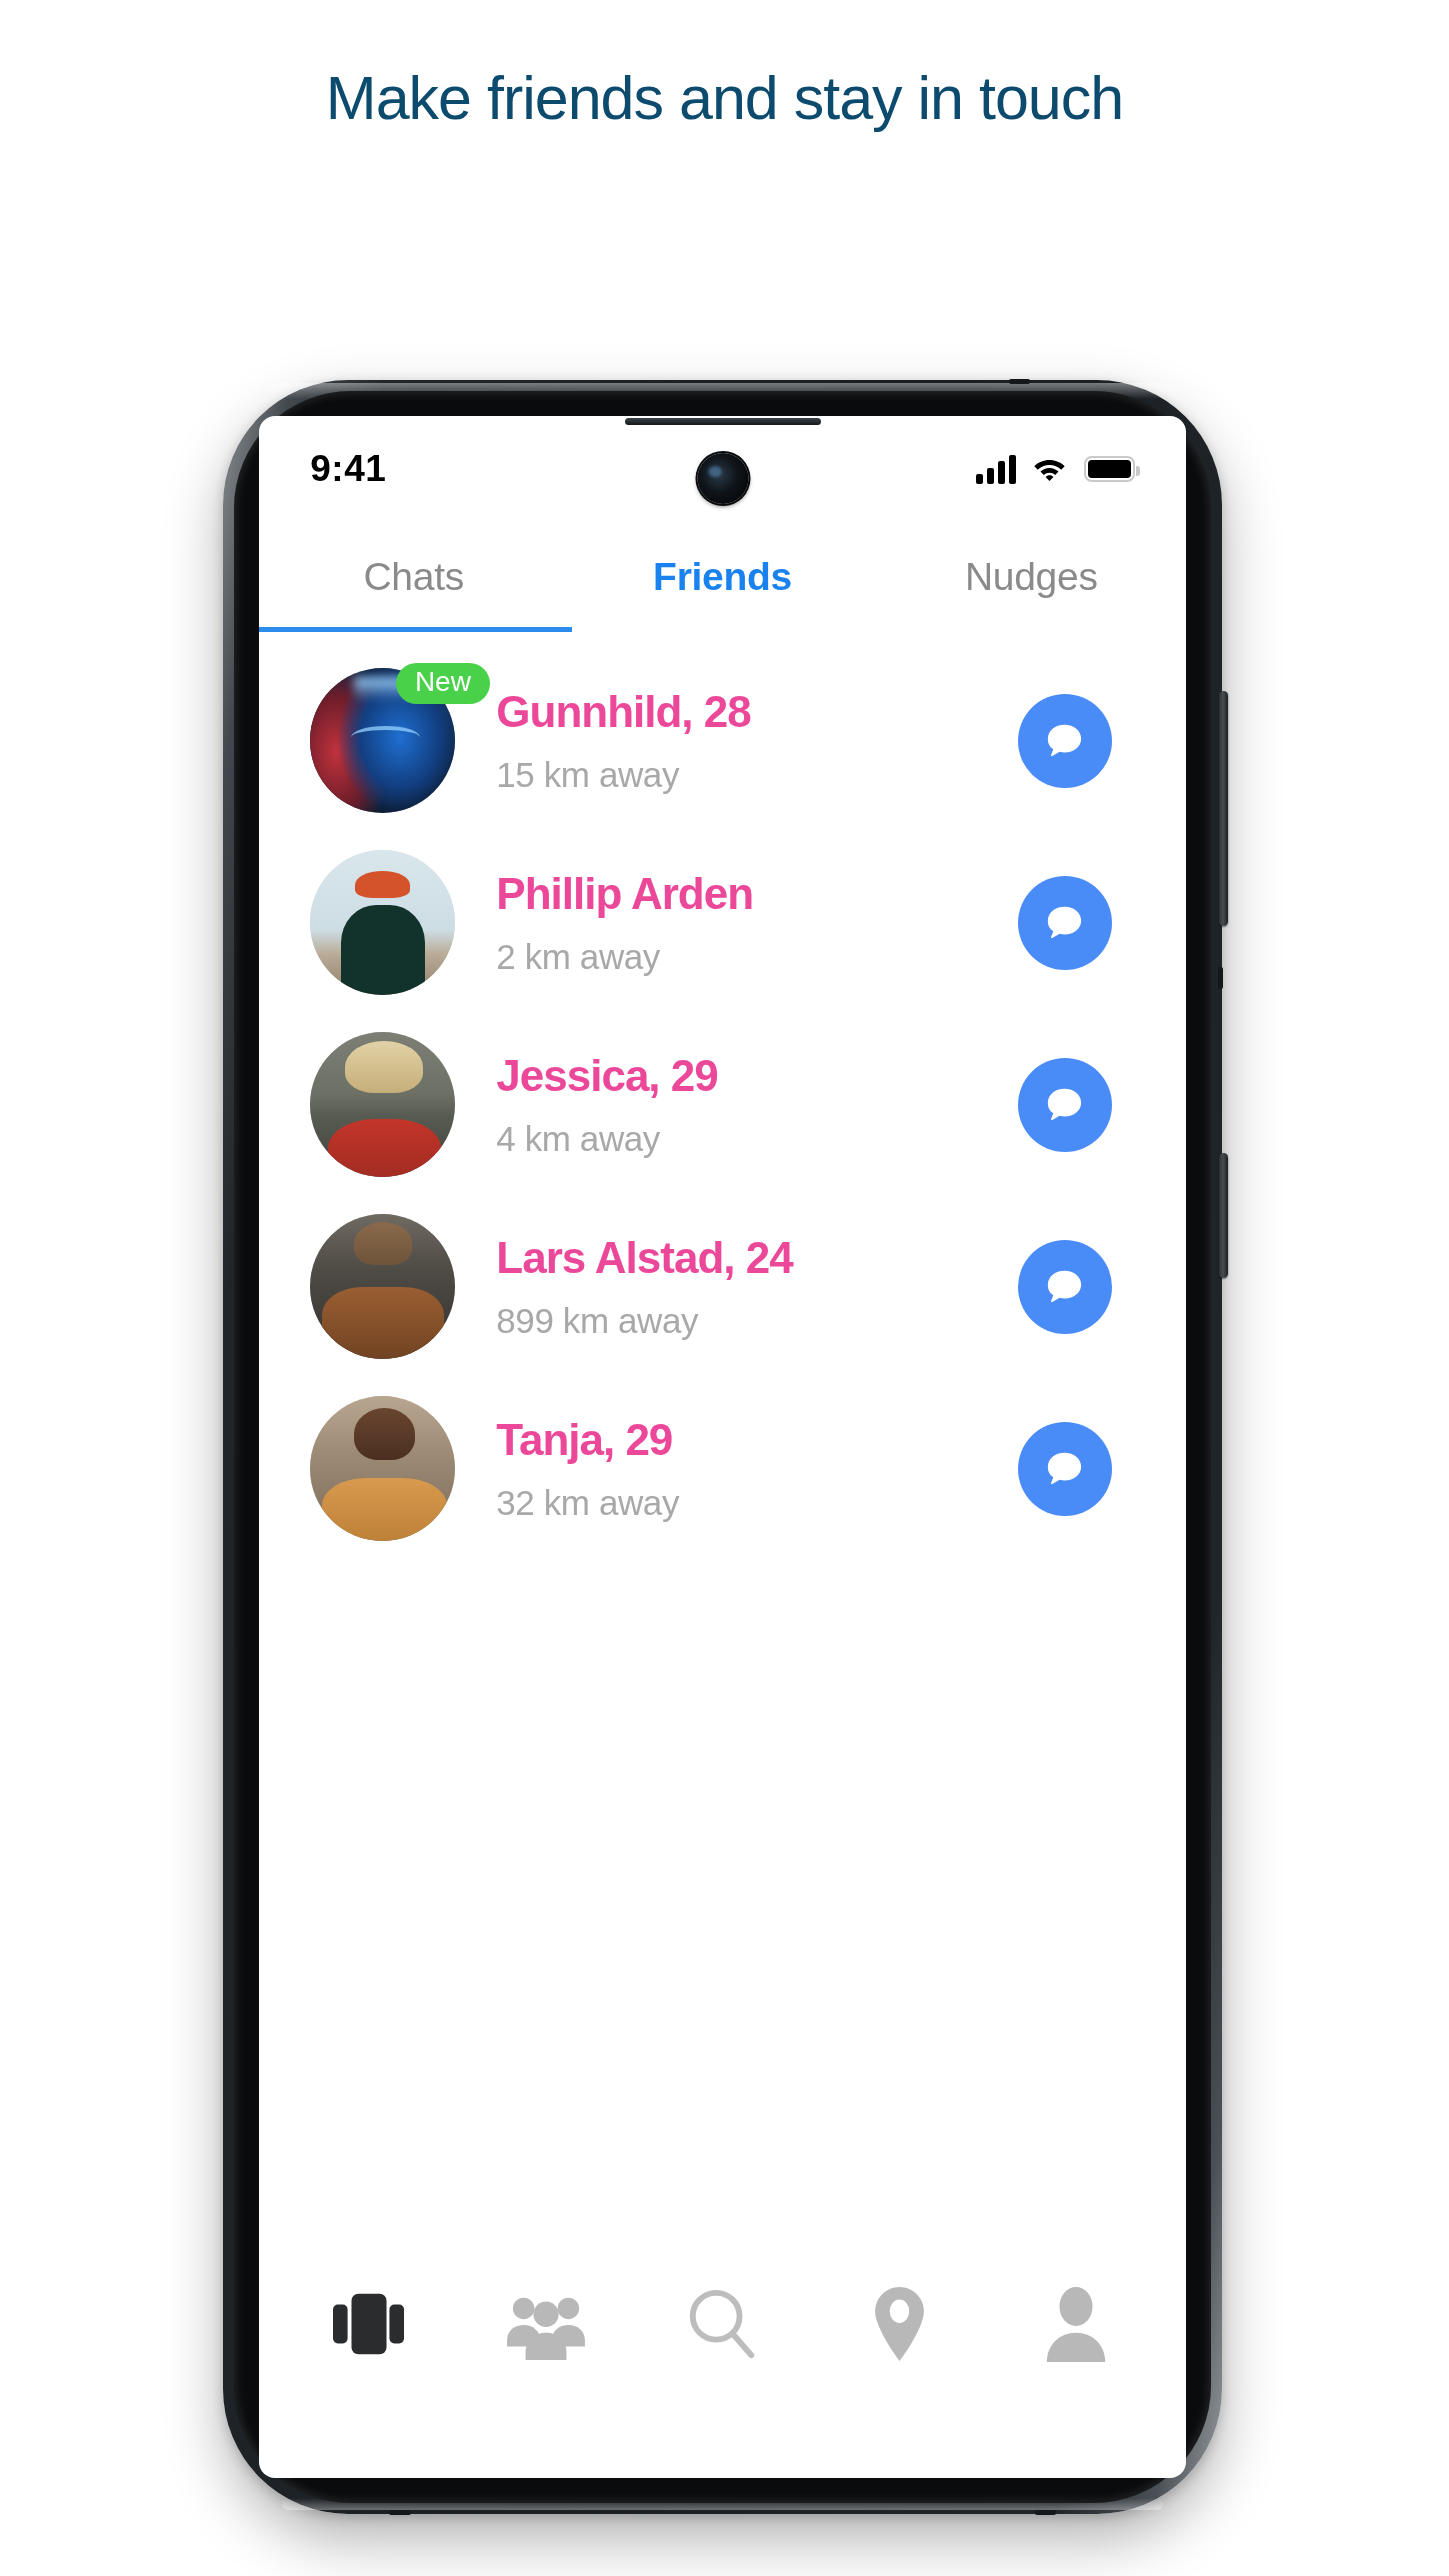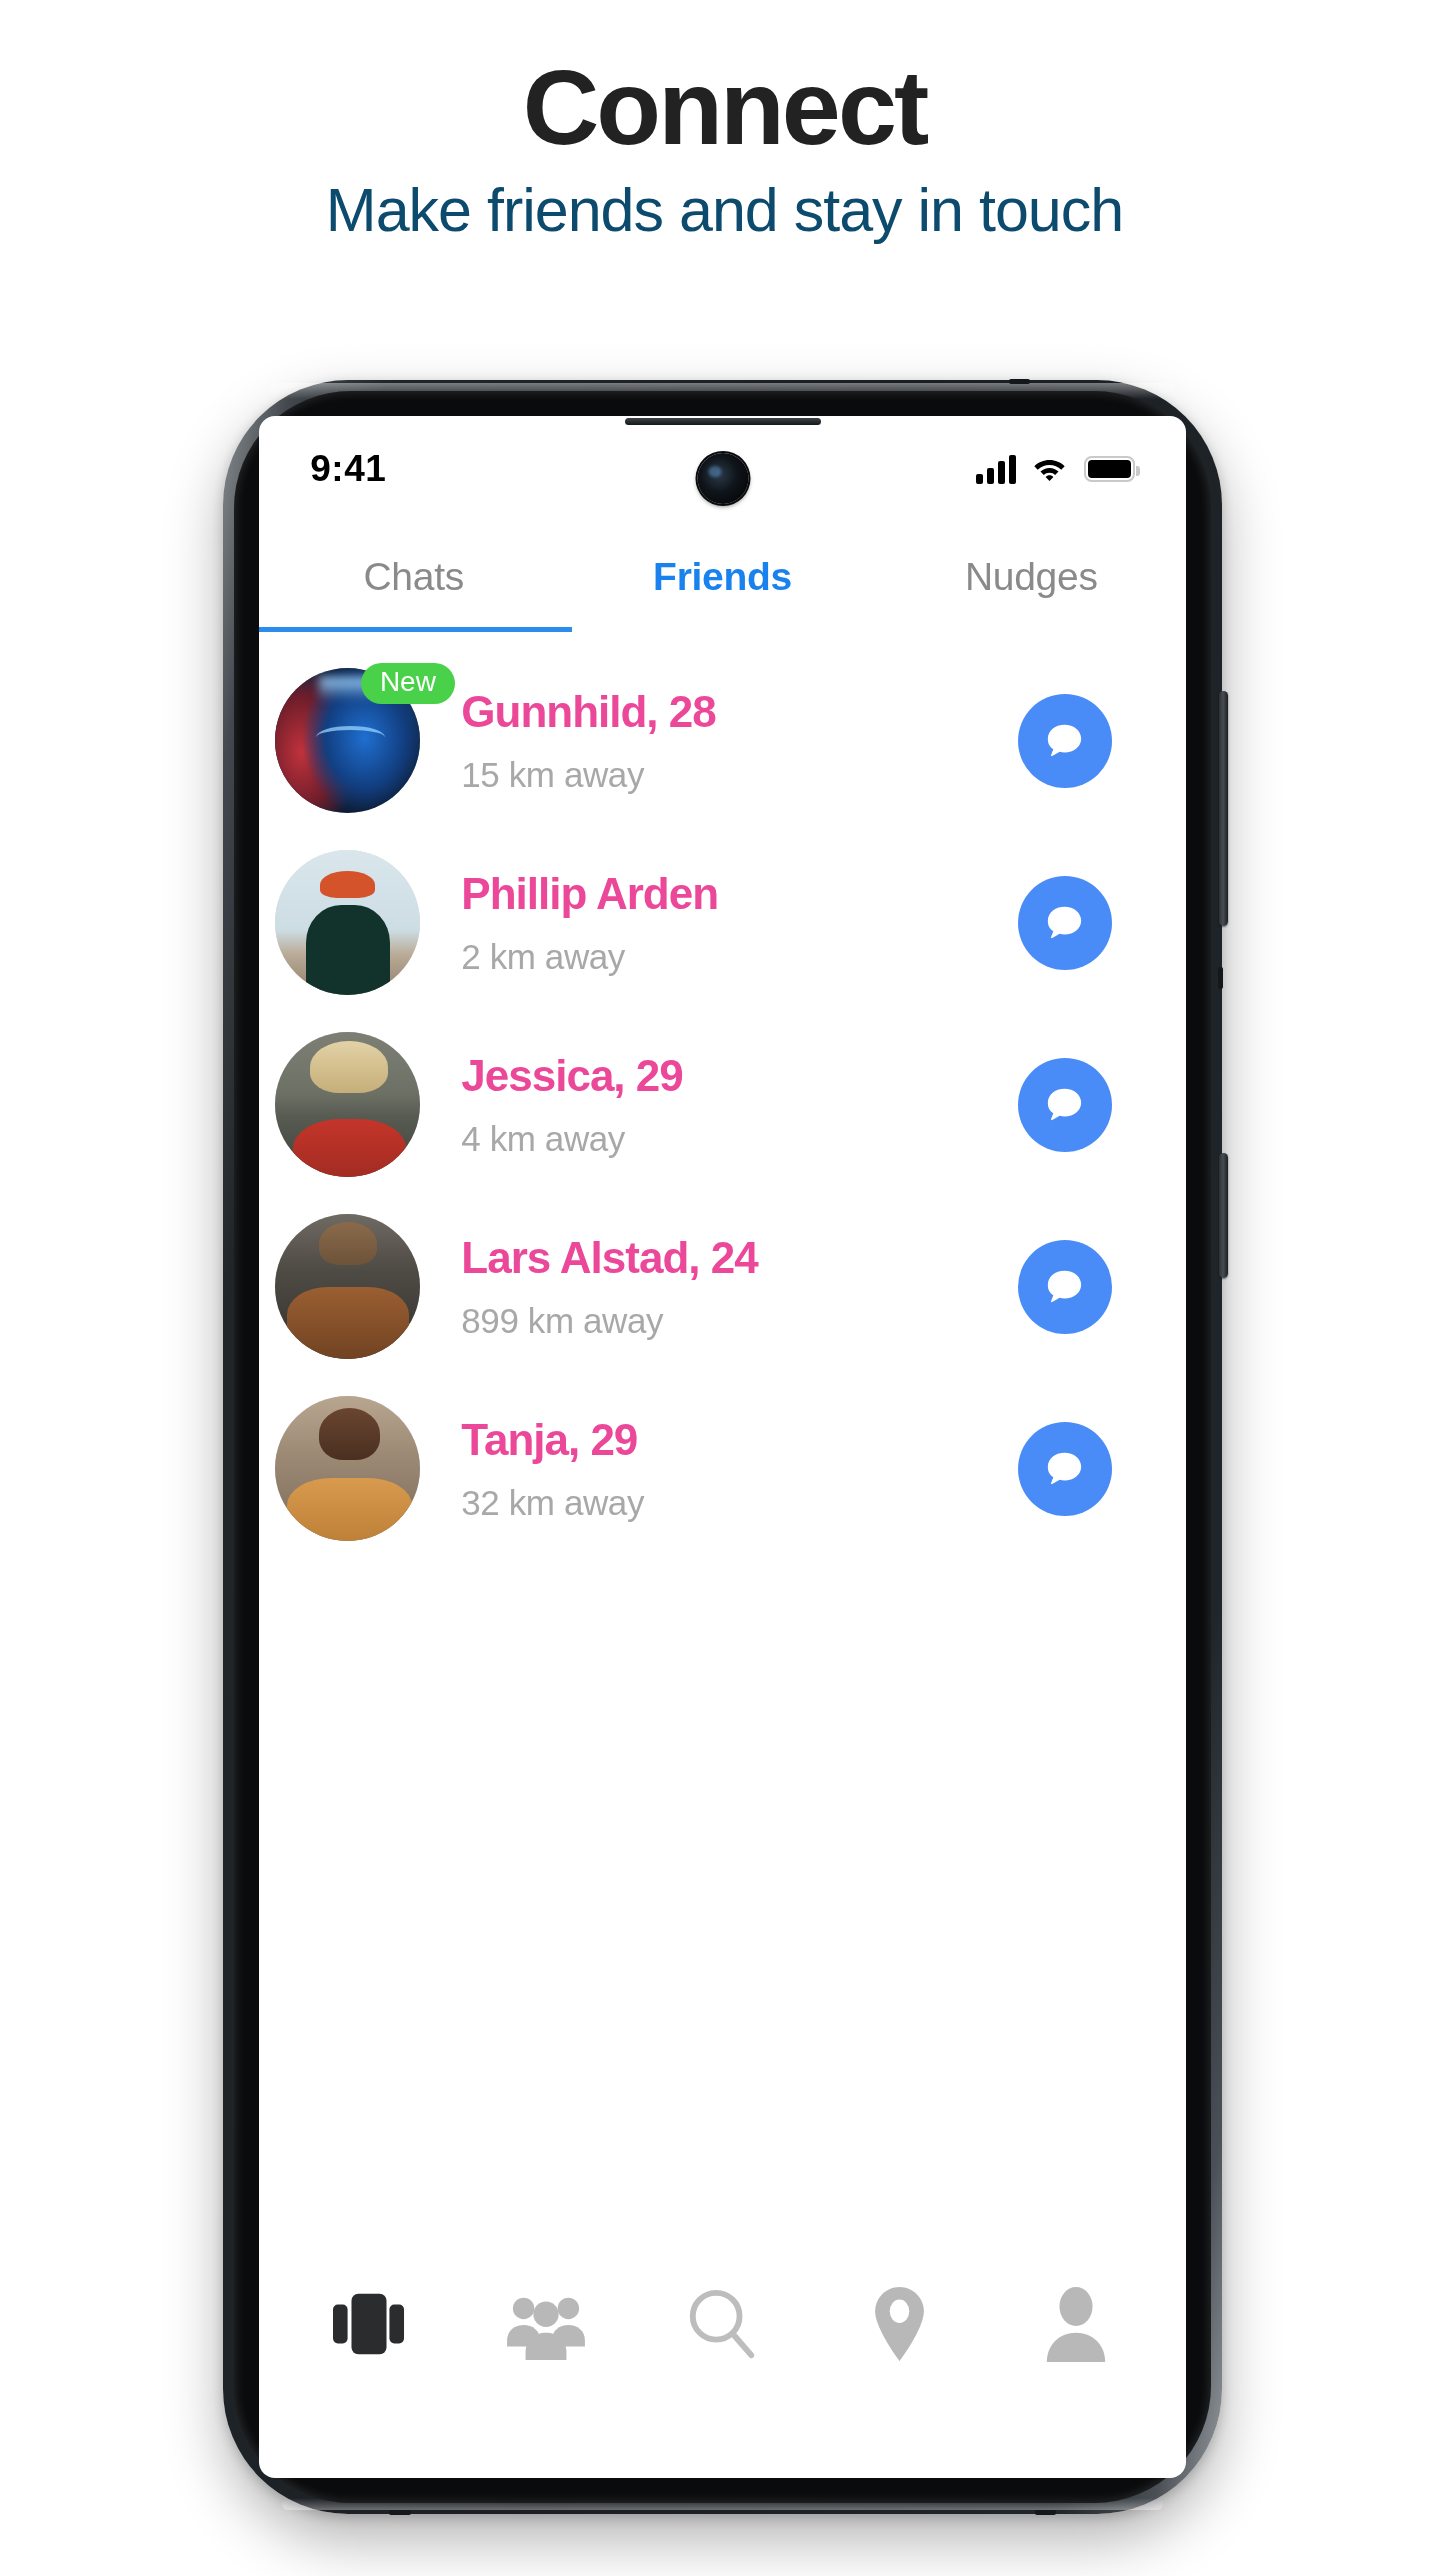--- a/index.html
+++ b/index.html
@@ -119,21 +119,21 @@
     font-size:39px; color:#8a8a8a; font-weight:400; letter-spacing:-0.3px;
   }
   .tab.active { color:#1a82ef; font-weight:700; }
   .tab-underline {
     position:absolute; bottom:0; left:0; width:313px; height:4.9px; background:#2b8ced;
   }
 
   
   .list { padding-top:17.6px; }
   .row {
-    display:flex; align-items:center; height:182px; padding:0 0 0 16px;
+    display:flex; align-items:center; height:182px; padding:0 0 0 51px;
   }
   .avatar-wrap { position:relative; width:145px; height:145px; flex:0 0 145px; }
   .avatar {
     width:145px; height:145px; border-radius:50%; overflow:hidden;
     position:relative; background:#ddd;
   }
   .avatar .layer { position:absolute; inset:0; }
 
   .badge {
     position:absolute; left:86px; top:-5.9px; z-index:4;
@@ -200,21 +200,20 @@
       background:linear-gradient(180deg,#6a4530,#4a2f20); border-radius:50% 50% 40% 40%; }
   .ph5::before{ content:""; position:absolute; left:8%; top:56%; width:86%; height:52%;
       background:linear-gradient(180deg,#d89a4e,#b87c33); border-radius:36% 36% 10% 10%; }
 </style>
 </head>
 <body>
 
 <div class="page">
 
   <div class="headline-wrap">
-    <div class="headline">Connect</div>
     <div class="subhead">Make friends and stay in touch</div>
   </div>
 
   <div class="phone">
     <div class="rail">
       <div class="rail-top-gloss"></div>
       <div class="rail-bot-gloss"></div>
       <div class="ant-top"></div>
       <div class="ant-bot"></div>
       <div class="ant-bot2"></div>

